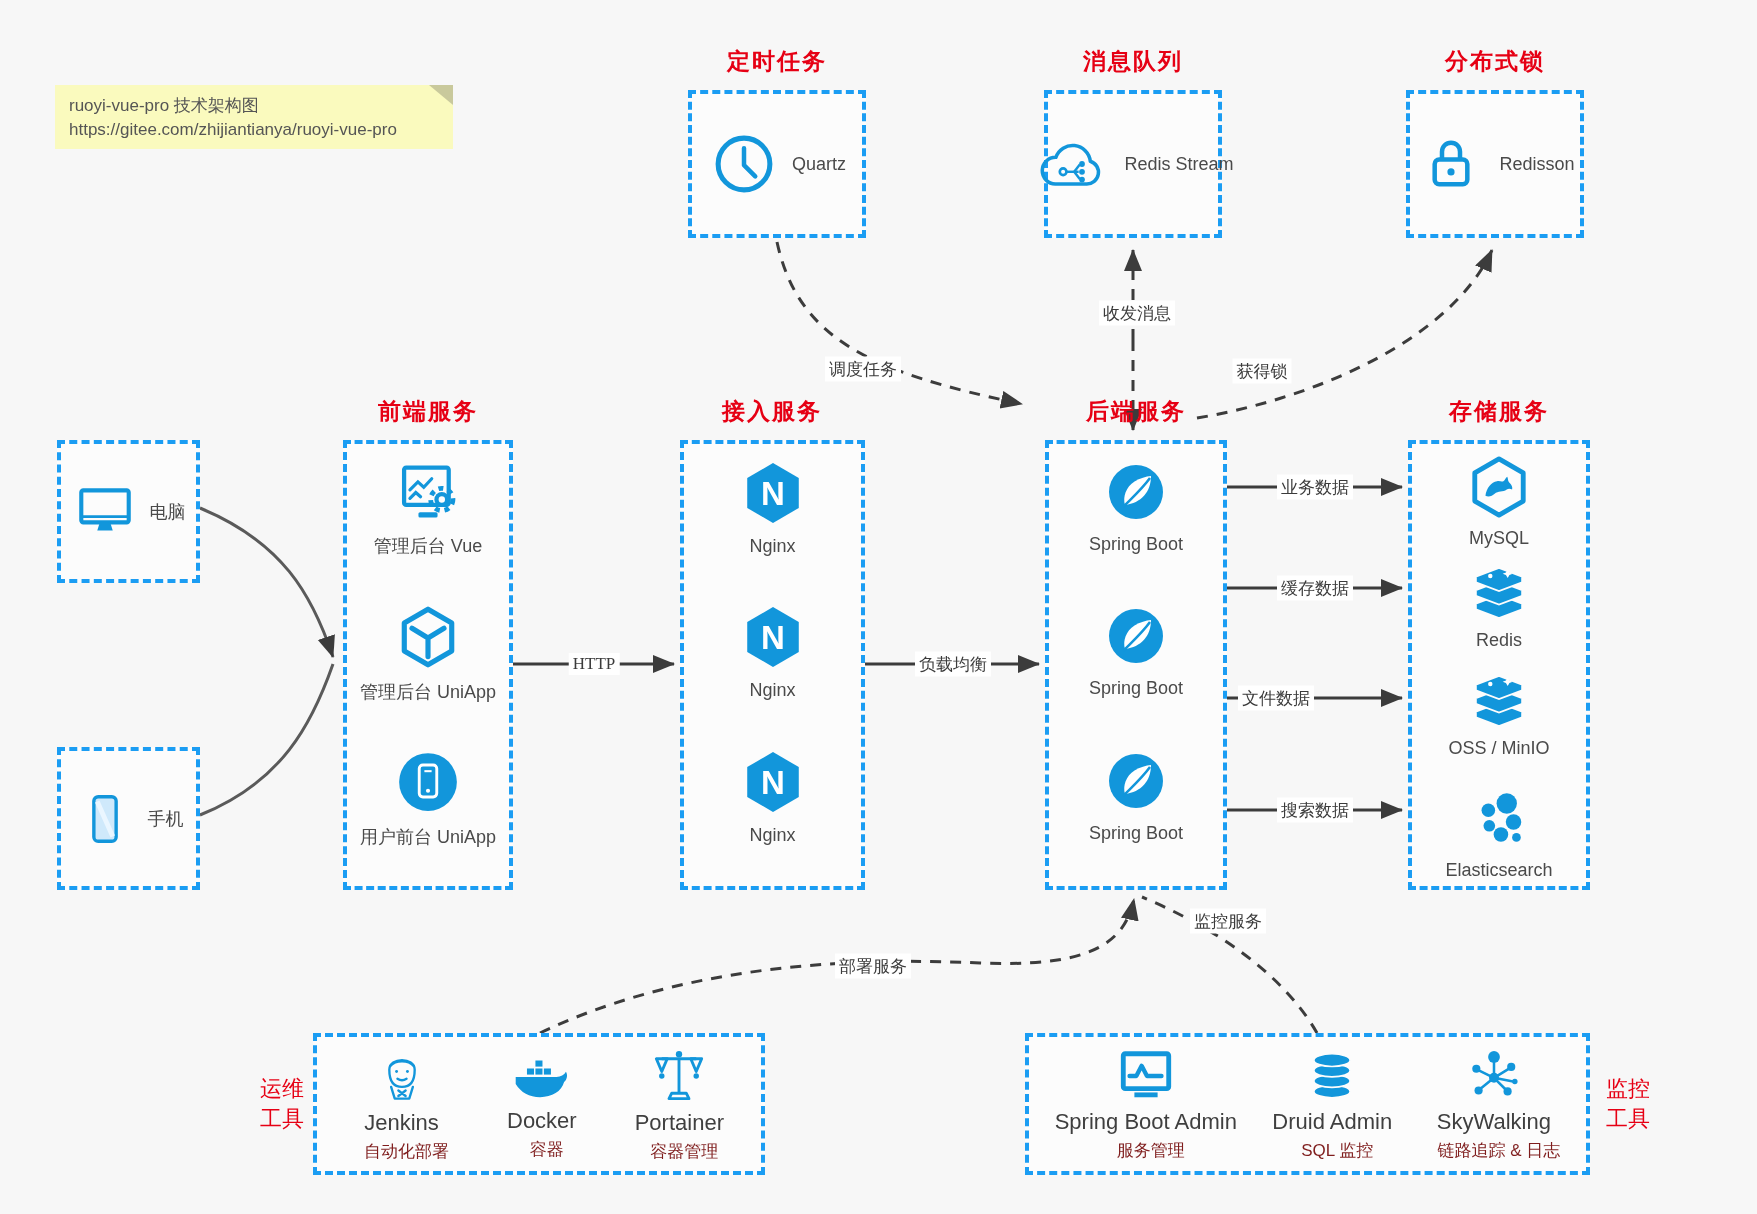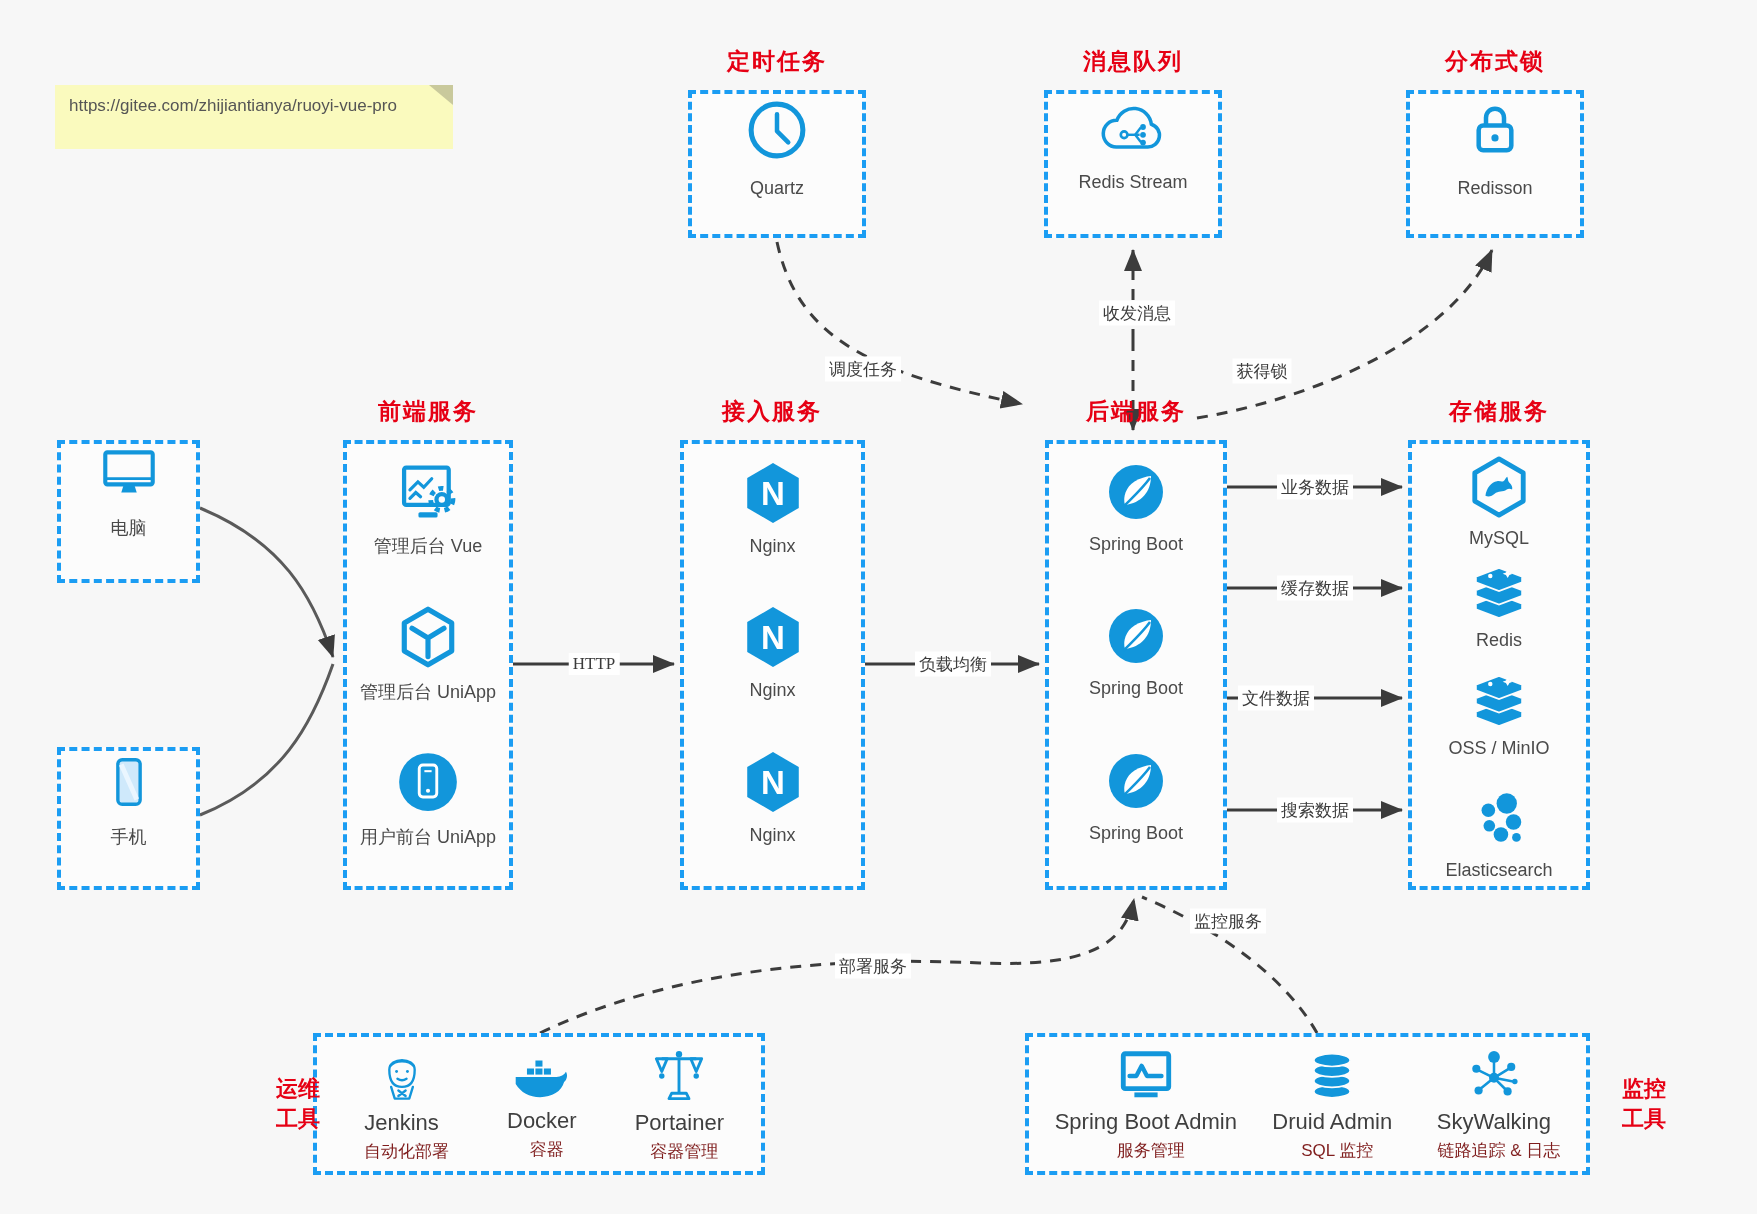--- a/index.html
+++ b/index.html
@@ -7,32 +7,32 @@
           font-family:"Liberation Sans","DejaVu Sans",sans-serif;color:#4a4a4a;}
   svg.edges{position:absolute;left:0;top:0;z-index:1;}
   .note{position:absolute;left:55px;top:85px;width:398px;height:64px;background:#fafabe;
         padding:9px 0 0 14px;box-sizing:border-box;z-index:2;
         clip-path:polygon(0 0,calc(100% - 20px) 0,100% 20px,100% 100%,0 100%);}
   .note div{font-size:17px;line-height:24px;color:#555;}
   .note-fold{position:absolute;top:85px;left:429px;z-index:3;}
   .group-title{position:absolute;transform:translateX(-50%);font-size:23px;font-weight:bold;
         color:#e60014;letter-spacing:2px;white-space:nowrap;z-index:4;}
   .dashed-box{position:absolute;border:4px dashed #1b9df3;background:#fcfcfc;box-sizing:border-box;z-index:2;}
-  .center-col{display:flex;flex-direction:column;align-items:center;gap:12px;}
+  .center-col{display:flex;align-items:center;justify-content:center;gap:12px;}
   .item-label{font-size:18px;color:#4a4a4a;white-space:nowrap;}
   .svc-item{position:absolute;left:0;right:0;display:flex;flex-direction:column;align-items:center;gap:10px;}
   .icon{display:inline-flex;line-height:0;}
   .edge-label{position:absolute;transform:translate(-50%,-50%);background:#fff;padding:1px 4px;
         font-size:17px;color:#3b3b3b;white-space:nowrap;z-index:5;font-family:Liberation Serif, serif;}
   .tool-row{display:flex;flex-direction:row;align-items:center;justify-content:space-around;padding:0 8px;}
   .tool-item{display:flex;flex-direction:column;align-items:center;gap:4px;}
   .tool-label{font-size:22px;color:#3f3f3f;white-space:nowrap;}
   .tool-sublabel{font-size:17px;color:#7f1d1d;white-space:nowrap;margin-left:10px;}
-  .side-title{position:absolute;transform:translate(-50%,-50%);font-size:22px;font-weight:bold;
-        color:#e60014;line-height:30px;z-index:4;margin-left:16px;}
+  .side-title{position:absolute;transform:translate(-50%,-50%);font-size:22px;font-weight:normal;
+        color:#e60014;line-height:30px;z-index:4;}
 </style>
 </head>
 <body>
 
 <div class="canvas">
 
   <svg class="edges" width="1757" height="1214" viewBox="0 0 1757 1214">
     <defs>
       <marker id="ah" markerUnits="userSpaceOnUse" markerWidth="24" markerHeight="20" refX="21" refY="9" orient="auto">
         <path d="M0 0 L22 9 L0 18 Z" fill="#3c3c3c"></path>
@@ -52,20 +52,21 @@
         <path d="M 1133 340 L 1133 250" marker-end="url(#ah)"></path>
         <path d="M 1133 340 L 1133 430" marker-end="url(#ah)"></path>
         <path d="M 1197 418 C 1318 398 1452 338 1492 250" marker-end="url(#ah)"></path>
         <path d="M 540 1033 C 672 970 830 956 980 963 C 1082 967 1124 948 1134 899" marker-end="url(#ah)"></path>
         <path d="M 1317 1033 C 1283 974 1216 928 1142 897"></path>
       </g>
     </g>
   </svg>
 
   <div class="note">
+    <div>ruoyi-vue-pro 技术架构图</div>
     <div>https://gitee.com/zhijiantianya/ruoyi-vue-pro</div>
   </div>
   <svg class="note-fold" width="24" height="20">
     <path d="M24 20 L24 0 L0 0 Z" fill="#c9c99c"></path>
   </svg>
 
   <div class="group-title" style="left:777px;top:46px">定时任务</div>
   <div class="group-title" style="left:1133px;top:46px">消息队列</div>
   <div class="group-title" style="left:1495px;top:46px">分布式锁</div>
 

